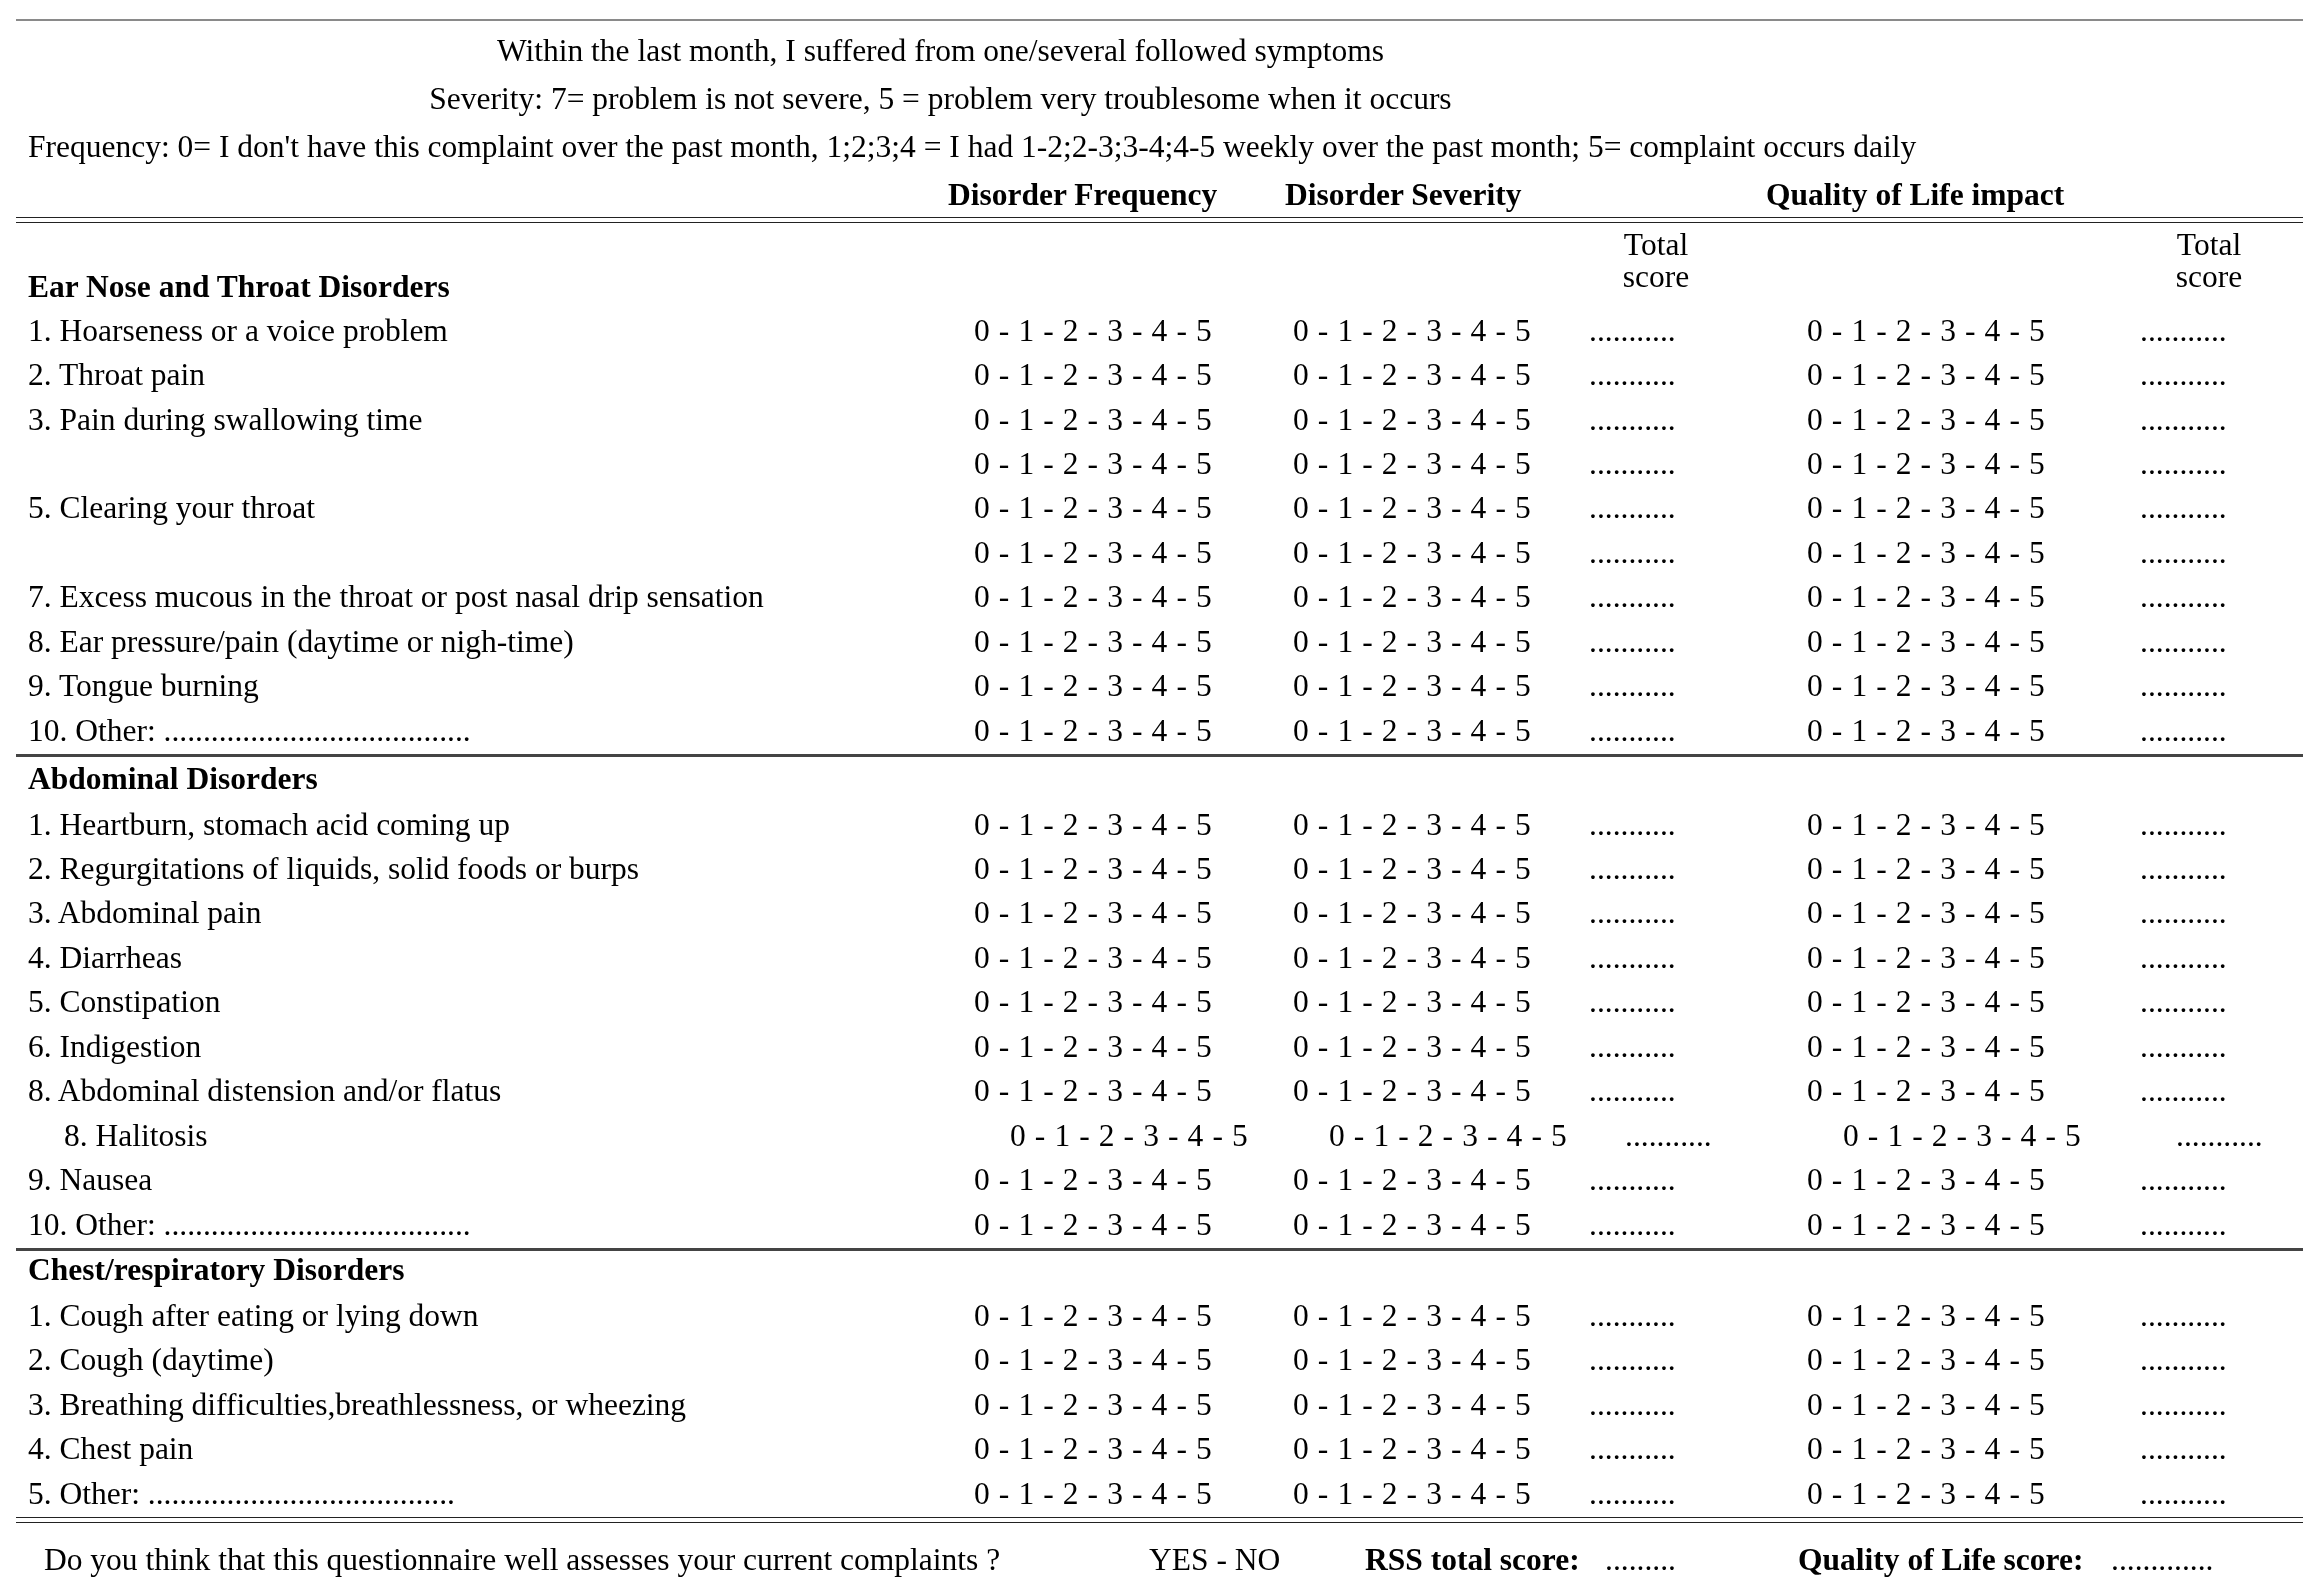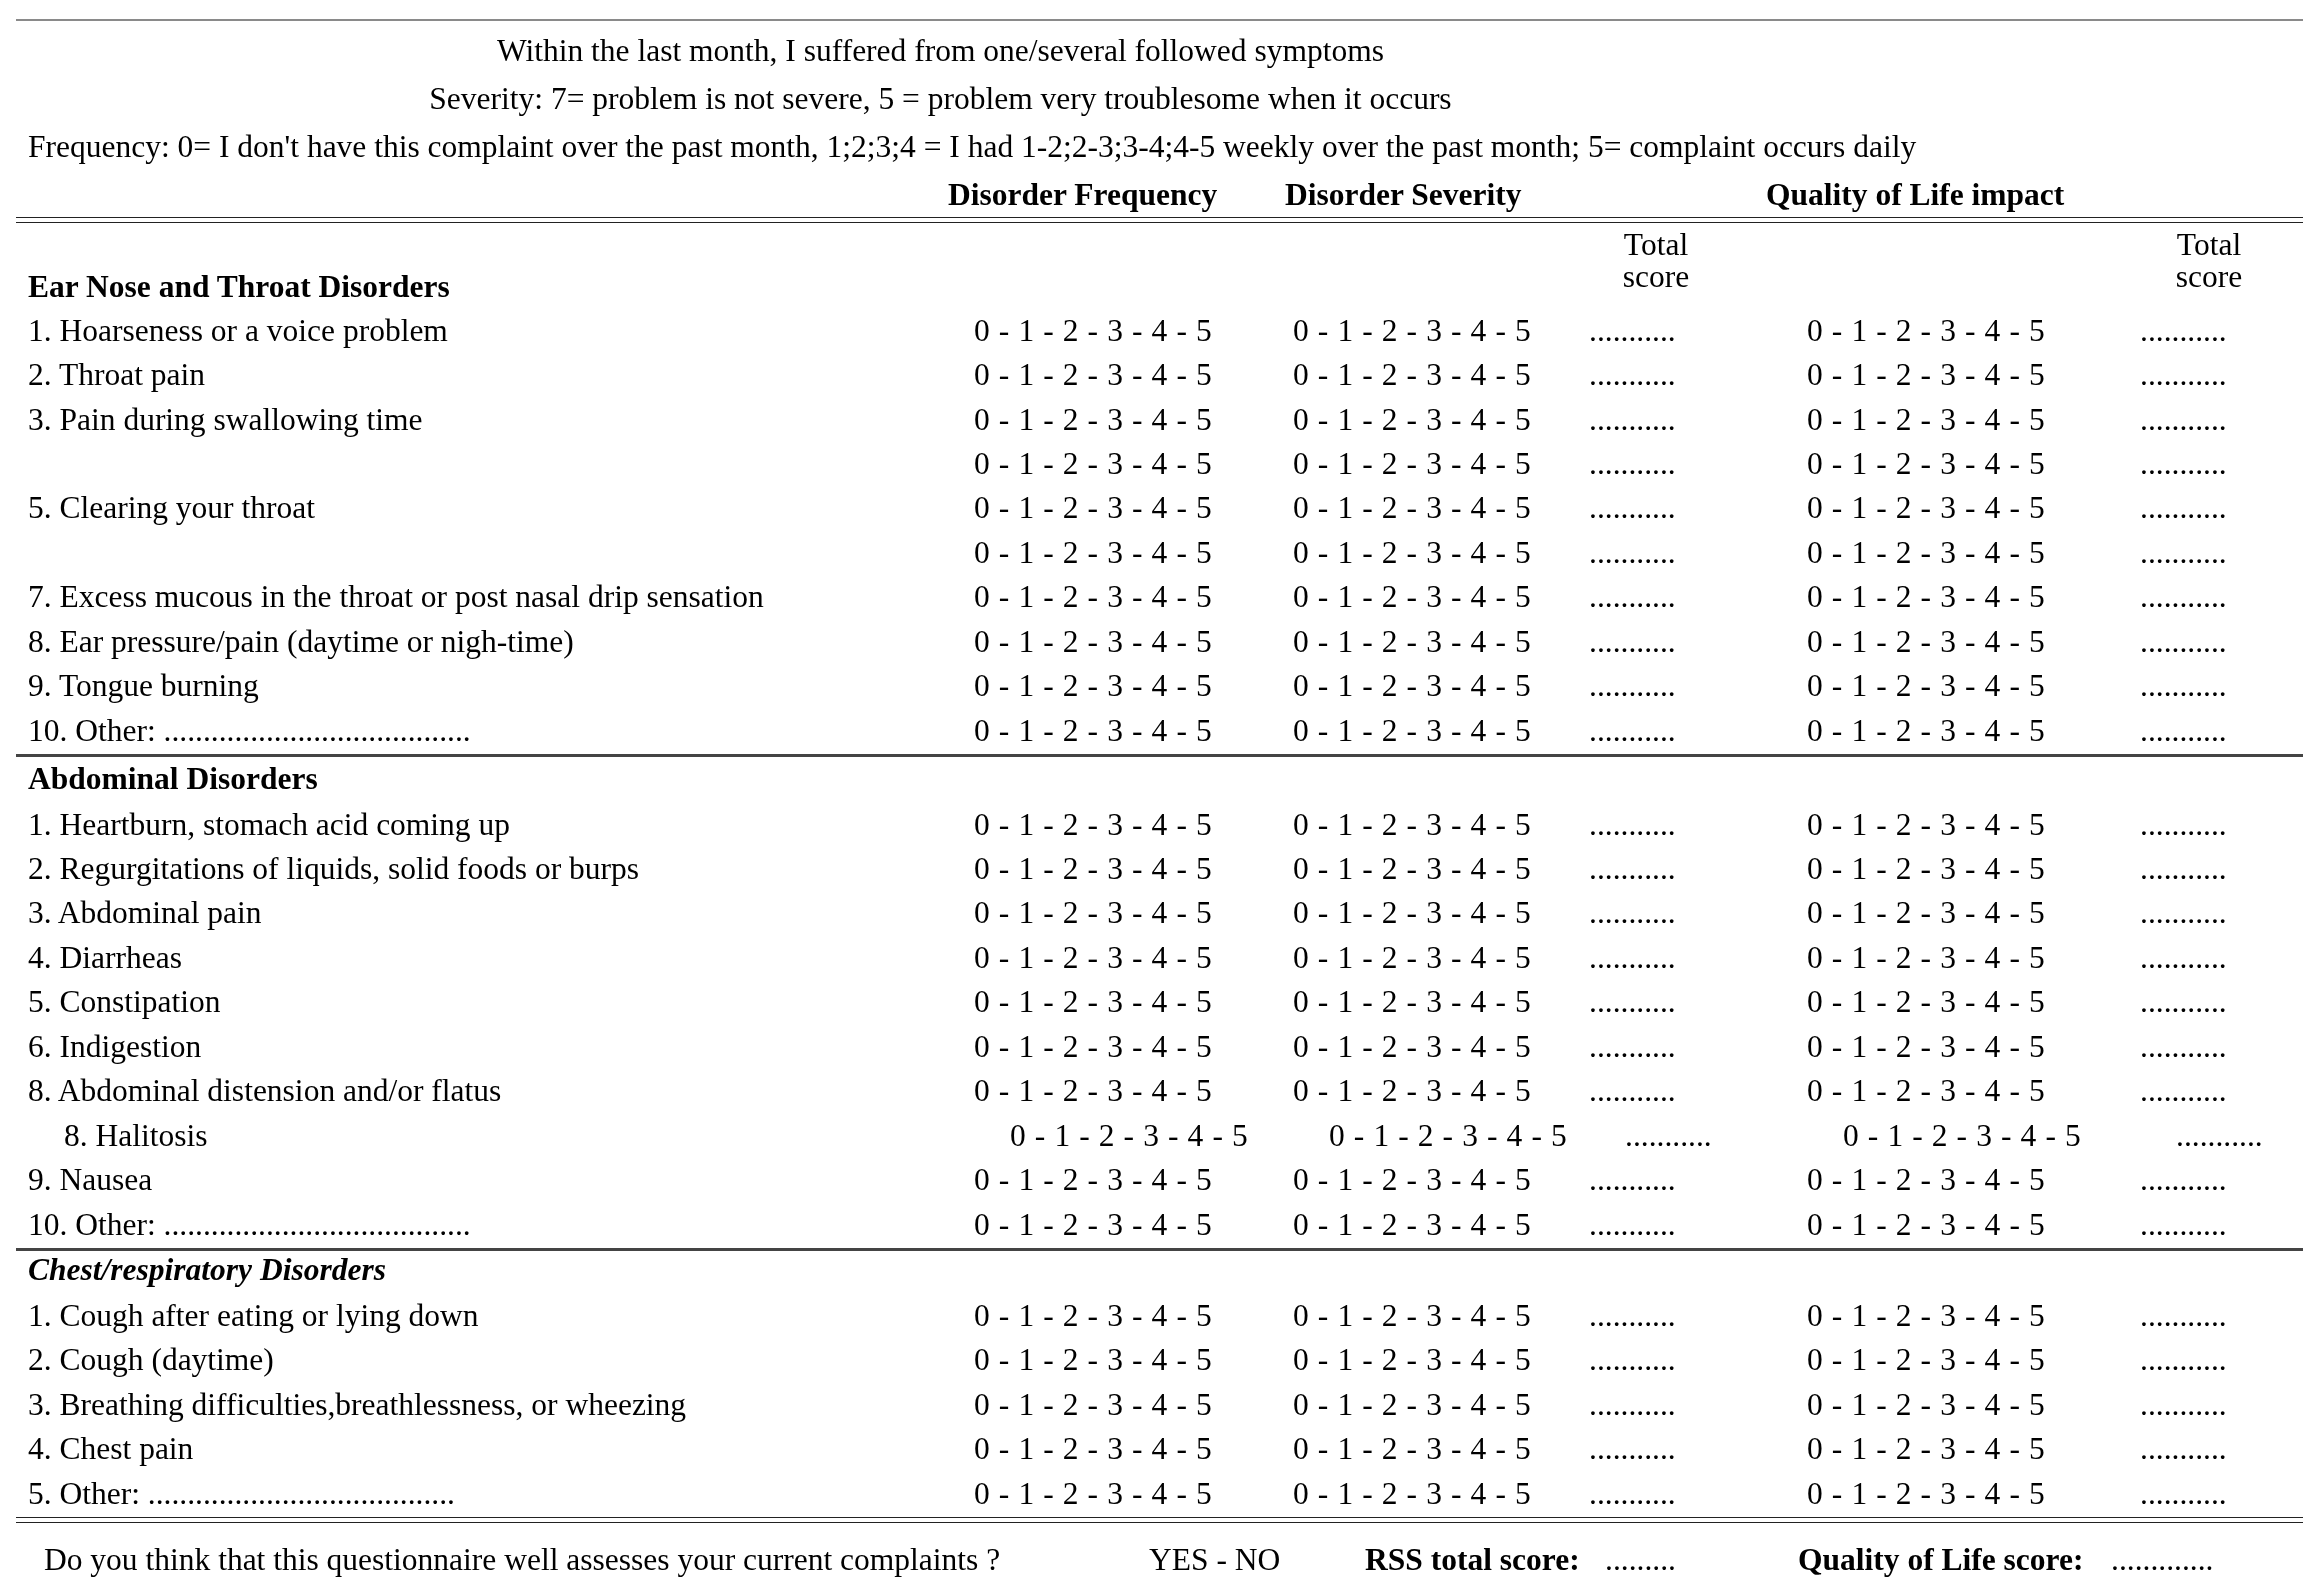--- a/index.html
+++ b/index.html
@@ -221,21 +221,21 @@
       </div>
       <div class="row" style="top: 1203px;">
         <span class="label">10. Other: .......................................</span>
         <span class="scale freq">0 - 1 - 2 - 3 - 4 - 5</span>
         <span class="scale sev">0 - 1 - 2 - 3 - 4 - 5</span>
         <span class="dots t1">...........</span>
         <span class="scale qol">0 - 1 - 2 - 3 - 4 - 5</span>
         <span class="dots t2">...........</span>
       </div>
       <div class="single-rule" style="top: 1248px;"></div>
-      <div class="row" style="top: 1248px; font-style: italic;">
+      <div class="row" style="top: 1248px;">
         <span class="section">Chest/respiratory Disorders</span>
       </div>
       <div class="row" style="top: 1294px;">
         <span class="label">1. Cough after eating or lying down</span>
         <span class="scale freq">0 - 1 - 2 - 3 - 4 - 5</span>
         <span class="scale sev">0 - 1 - 2 - 3 - 4 - 5</span>
         <span class="dots t1">...........</span>
         <span class="scale qol">0 - 1 - 2 - 3 - 4 - 5</span>
         <span class="dots t2">...........</span>
       </div>

